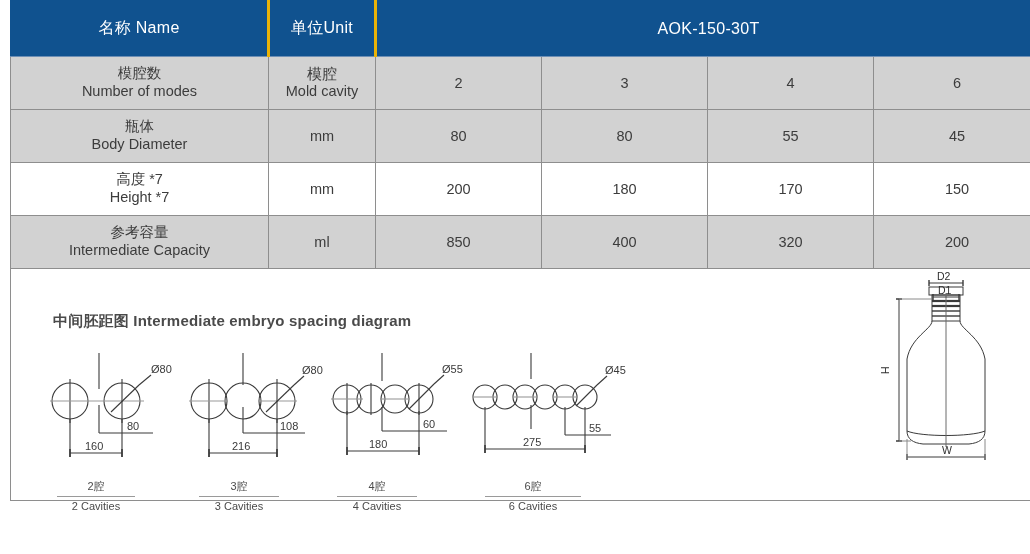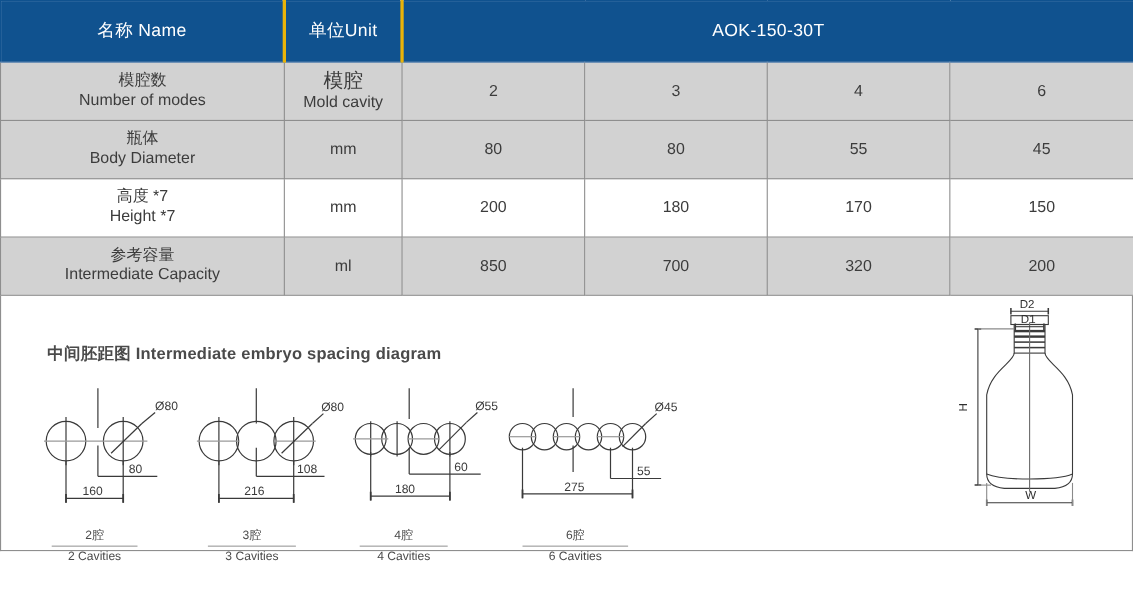--- a/index.html
+++ b/index.html
@@ -3,21 +3,21 @@
 <meta charset="utf-8">
 <style>
   * { box-sizing: border-box; margin: 0; padding: 0; }
   html, body {
     width: 1030px; height: 554px;
     background: #ffffff;
     font-family: "Liberation Sans", sans-serif;
     color: #3b3b3b;
     overflow: hidden;
   }
-  .page { position: relative; width: 1030px; height: 554px; }
+  .page { position: relative; width: 1030px; height: 554px; padding-left: 10px; }
 
   
   .spec-table {
     width: 1030px;
     border-collapse: collapse;
     table-layout: fixed;
   }
   .spec-table td, .spec-table th {
     border: 1px solid #8e8e8e;
     text-align: center;
@@ -31,21 +31,21 @@
     font-size: 16px;
     letter-spacing: .3px;
     border-color: #10528f;
     border-bottom: 1px solid #6d8fb5;
   }
   .hdr td.sep { border-left: 3px solid #eab308; }
   .row-gray td   { background: #d2d2d2; }
   .row-light td  { background: linear-gradient(to bottom, #c9c9c9 0%, #e2e2e2 38%, #f4f4f4 72%, #fbfbfb 100%); }
   .row-white td  { background: #ffffff; }
   .spec-table tbody td { height: 53px; font-size: 14.5px; color: #3c3c3c; }
-  .cn { display:block; font-size: 18px; line-height: 1.22; }
+  .cn { display:block; font-size: 15px; line-height: 1.22; }
   .en { display:block; font-size: 14.5px; line-height: 1.22; }
   .name-cell .cn, .name-cell .en { font-size: 14.5px; }
   .unit-cell { font-size: 14.5px; }
   .val { font-size: 14.5px; color:#3c3c3c; }
 
   
   .diagram-panel {
     position: relative;
     width: 1030px;
     height: 232px;
@@ -124,21 +124,21 @@
         <td class="val">170</td>
         <td class="val">150</td>
       </tr>
       <tr class="row-gray">
         <td class="name-cell">
           <span class="cn">参考容量</span>
           <span class="en">Intermediate Capacity</span>
         </td>
         <td class="unit-cell">ml</td>
         <td class="val">850</td>
-        <td class="val">700</td>
+        <td class="val">400</td>
         <td class="val">320</td>
         <td class="val">200</td>
       </tr>
     </tbody>
   </table>
 
   <div class="diagram-panel">
 
     <div class="diagram-title">中间胚距图 Intermediate embryo spacing diagram</div>
 

